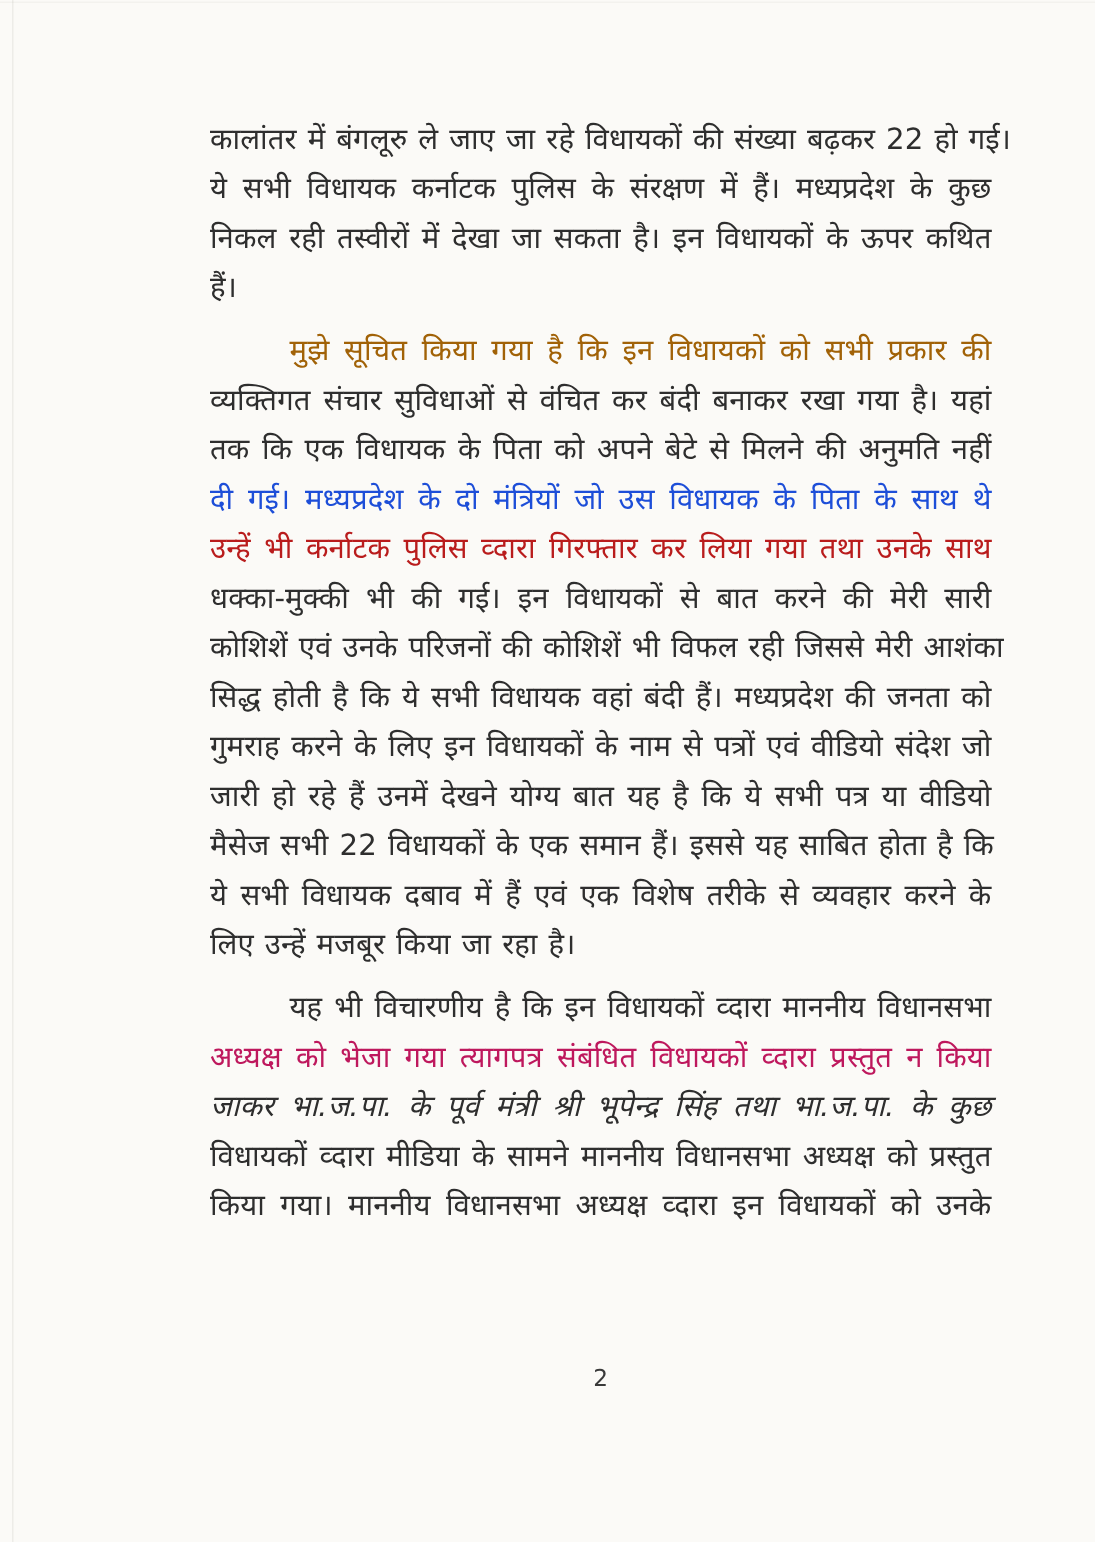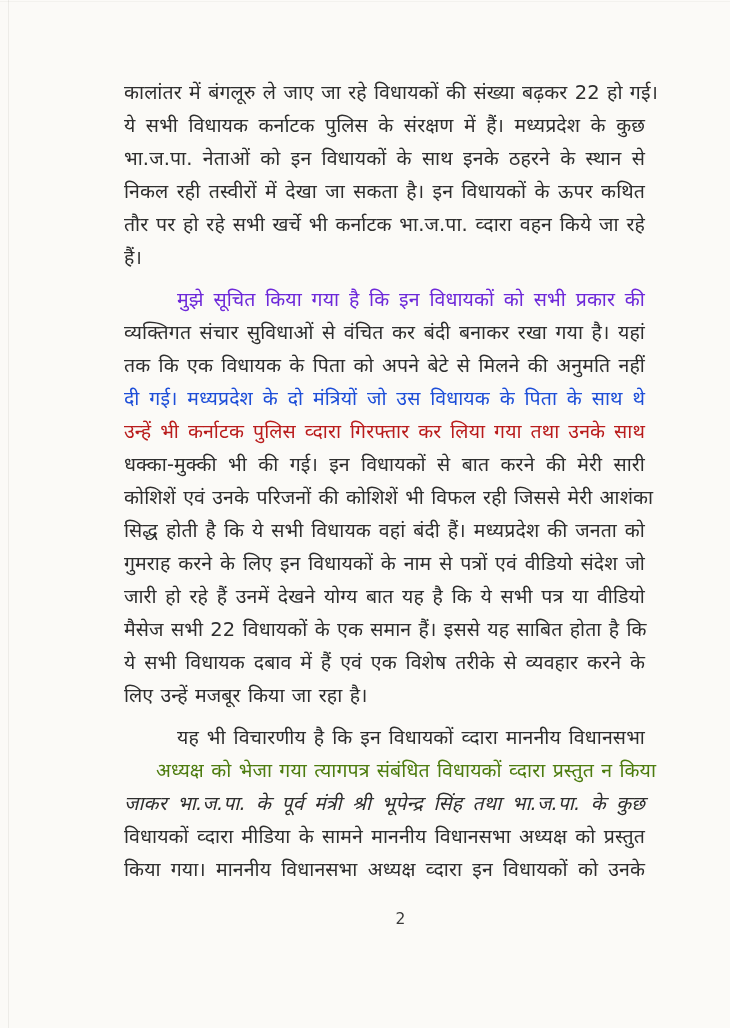--- a/index.html
+++ b/index.html
@@ -31,21 +31,21 @@
   .scan-edge-top {
     position: absolute;
     left: 0;
     top: 1px;
     width: 100%;
     height: 1px;
     background: rgba(120, 115, 105, 0.06);
   }
   .content {
     position: absolute;
-    left: 124px;
+    left: 140px;
     top: 76px;
     width: 521px;
   }
   .paragraph {
     margin: 0 0 9px 0;
   }
   .line {
     font-size: 19.5px;
     line-height: 33px;
     height: 33px;
@@ -78,43 +78,41 @@
 
 <div class="page" style="background: rgb(251, 250, 247);">
   <div class="scan-edge-left"></div>
   <div class="scan-edge-top"></div>
 
   <div class="content">
     <div>
         <div class="paragraph">
           <div class="line" style="color: rgb(46, 46, 46);">कालांतर में बंगलूरु ले जाए जा रहे विधायकों की संख्या बढ़कर 22 हो गई।</div>
           <div class="line" style="color: rgb(46, 46, 46);">ये सभी विधायक कर्नाटक पुलिस के संरक्षण में हैं। मध्यप्रदेश के कुछ</div>
-          <div class="line" style="color: rgb(46, 46, 46);">भा.ज.पा. नेताओं को इन विधायकों के साथ इनके ठहरने के स्थान से</div>
           <div class="line" style="color: rgb(46, 46, 46);">निकल रही तस्वीरों में देखा जा सकता है। इन विधायकों के ऊपर कथित</div>
-          <div class="line" style="color: rgb(46, 46, 46);">तौर पर हो रहे सभी खर्चे भी कर्नाटक भा.ज.पा. व्दारा वहन किये जा रहे</div>
           <div class="line last" style="color: rgb(46, 46, 46);">हैं।</div>
         </div>
         <div class="paragraph">
-          <div class="line indent" style="color: #6d28d9;">मुझे सूचित किया गया है कि इन विधायकों को सभी प्रकार की</div>
+          <div class="line indent" style="color: #a16207;">मुझे सूचित किया गया है कि इन विधायकों को सभी प्रकार की</div>
           <div class="line" style="color: rgb(46, 46, 46);">व्यक्तिगत संचार सुविधाओं से वंचित कर बंदी बनाकर रखा गया है। यहां</div>
           <div class="line" style="color: rgb(46, 46, 46);">तक कि एक विधायक के पिता को अपने बेटे से मिलने की अनुमति नहीं</div>
           <div class="line" style="color: #1d4ed8;">दी गई। मध्यप्रदेश के दो मंत्रियों जो उस विधायक के पिता के साथ थे</div>
           <div class="line" style="color: #b91c1c;">उन्हें भी कर्नाटक पुलिस व्दारा गिरफ्तार कर लिया गया तथा उनके साथ</div>
           <div class="line" style="color: rgb(46, 46, 46);">धक्का-मुक्की भी की गई। इन विधायकों से बात करने की मेरी सारी</div>
           <div class="line" style="color: rgb(46, 46, 46);">कोशिशें एवं उनके परिजनों की कोशिशें भी विफल रही जिससे मेरी आशंका</div>
           <div class="line" style="color: rgb(46, 46, 46);">सिद्ध होती है कि ये सभी विधायक वहां बंदी हैं। मध्यप्रदेश की जनता को</div>
           <div class="line" style="color: rgb(46, 46, 46);">गुमराह करने के लिए इन विधायकों के नाम से पत्रों एवं वीडियो संदेश जो</div>
           <div class="line" style="color: rgb(46, 46, 46);">जारी हो रहे हैं उनमें देखने योग्य बात यह है कि ये सभी पत्र या वीडियो</div>
           <div class="line" style="color: rgb(46, 46, 46);">मैसेज सभी 22 विधायकों के एक समान हैं। इससे यह साबित होता है कि</div>
           <div class="line" style="color: rgb(46, 46, 46);">ये सभी विधायक दबाव में हैं एवं एक विशेष तरीके से व्यवहार करने के</div>
           <div class="line last" style="color: rgb(46, 46, 46);">लिए उन्हें मजबूर किया जा रहा है।</div>
         </div>
         <div class="paragraph">
           <div class="line indent" style="color: rgb(46, 46, 46);">यह भी विचारणीय है कि इन विधायकों व्दारा माननीय विधानसभा</div>
-          <div class="line" style="color: #4d7c0f; margin-left: 32px;">अध्यक्ष को भेजा गया त्यागपत्र संबंधित विधायकों व्दारा प्रस्तुत न किया</div>
+          <div class="line" style="color: #be185d;">अध्यक्ष को भेजा गया त्यागपत्र संबंधित विधायकों व्दारा प्रस्तुत न किया</div>
           <div class="line" style="color: rgb(46, 46, 46); font-style: italic;">जाकर भा.ज.पा. के पूर्व मंत्री श्री भूपेन्द्र सिंह तथा भा.ज.पा. के कुछ</div>
           <div class="line" style="color: rgb(46, 46, 46);">विधायकों व्दारा मीडिया के सामने माननीय विधानसभा अध्यक्ष को प्रस्तुत</div>
           <div class="line" style="color: rgb(46, 46, 46);">किया गया। माननीय विधानसभा अध्यक्ष व्दारा इन विधायकों को उनके</div>
         </div>
       </div>
   </div>
 
   <div class="page-number">2</div>
 </div>
 

